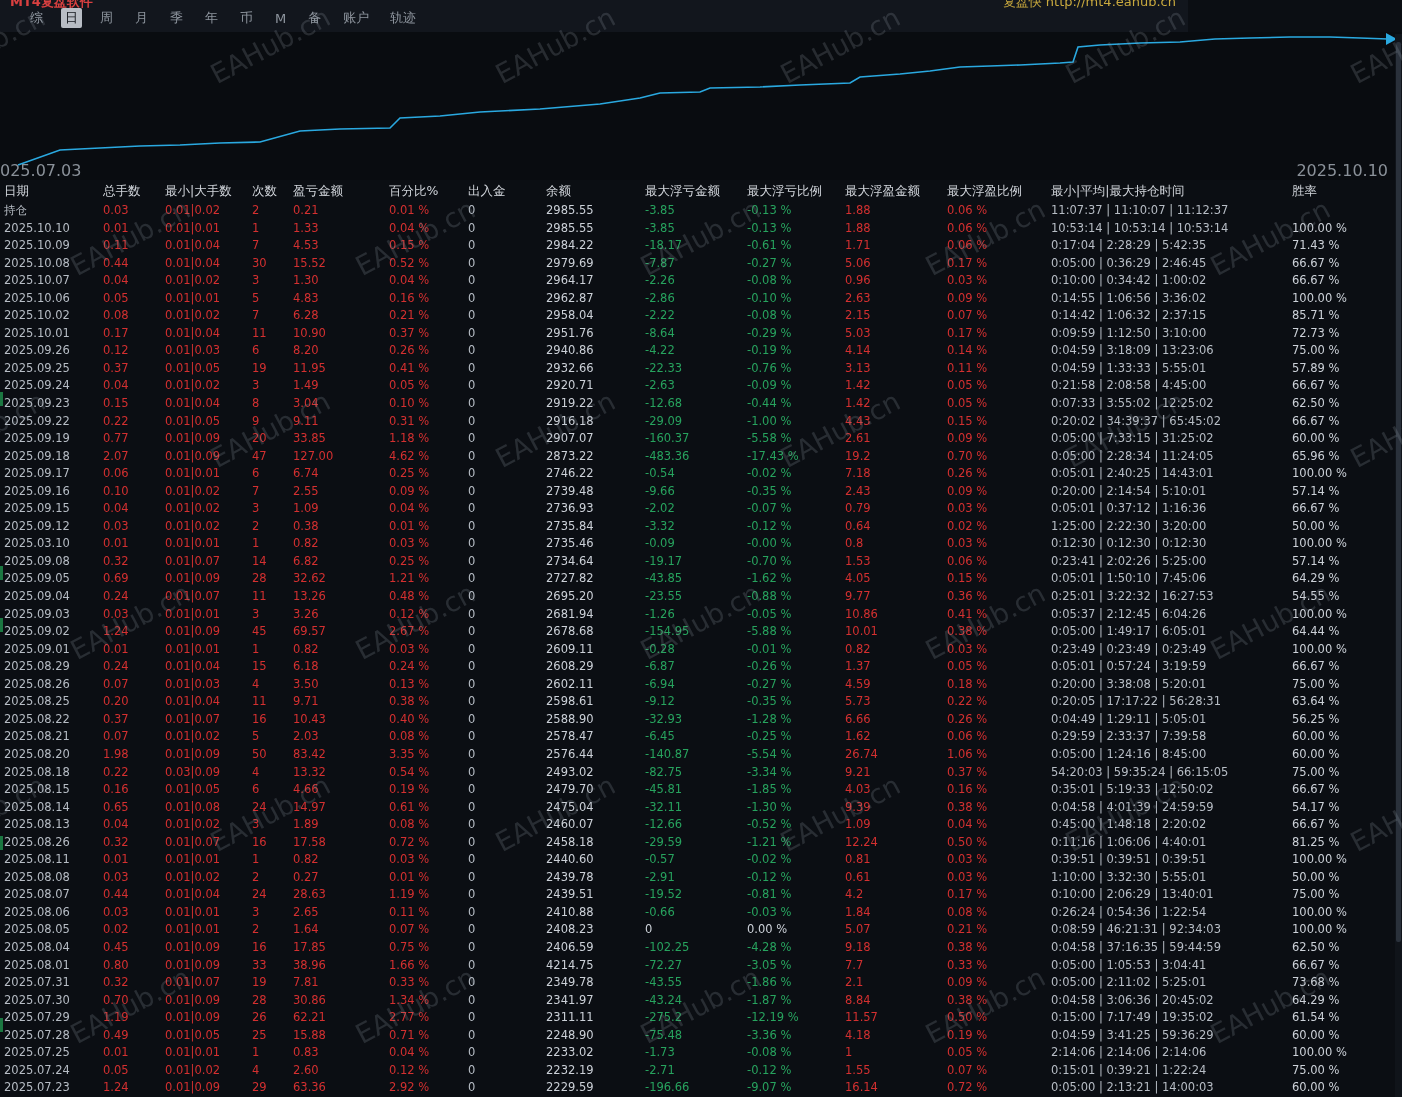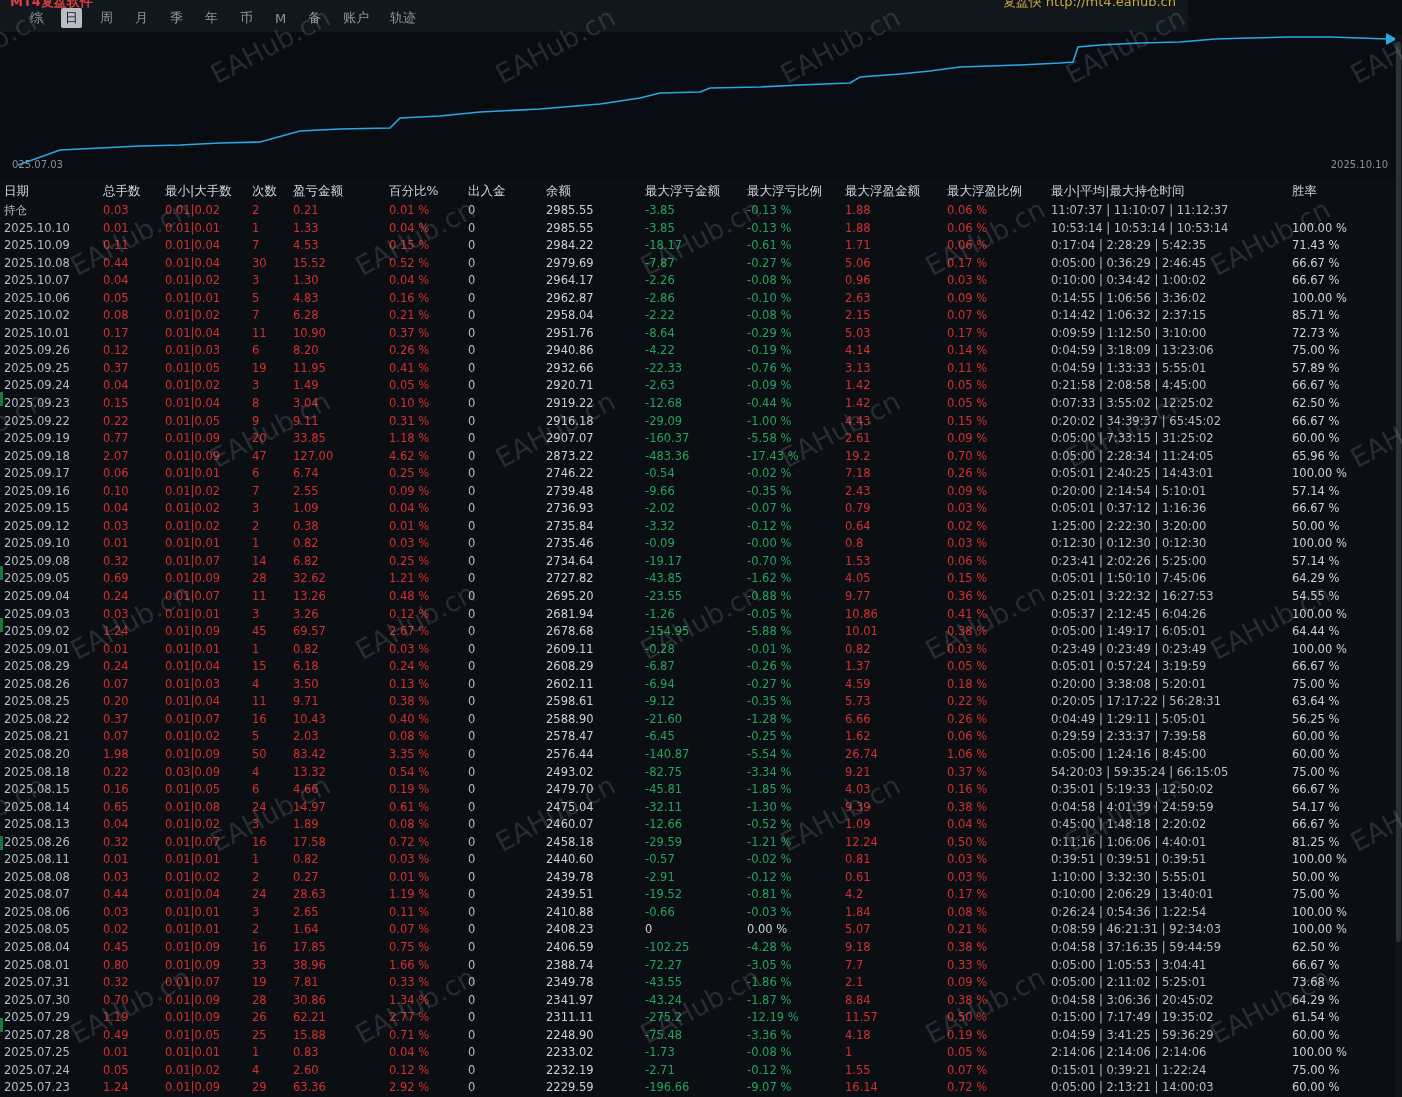--- a/index.html
+++ b/index.html
@@ -15,21 +15,21 @@
   .promo-right{position:absolute;top:-7px;right:12px;color:#c9a93e;
                font-size:13px;white-space:nowrap;cursor:pointer;}
   .tabs{position:absolute;left:26px;top:8px;display:flex;gap:14px;align-items:center;}
   .tab{color:#8e959e;font-size:13px;padding:1px 4px;cursor:pointer;white-space:nowrap;}
   .tab.selected{background:#b8bdc5;color:#12161c;border-radius:2px;}
   .tab-track{position:absolute;left:386px;top:8px;text-align:center;}
 
   
   .chart{position:absolute;left:0;top:32px;width:1402px;height:148px;background:#090c10;}
   .chart svg{position:absolute;left:0;top:0;width:1402px;height:148px;}
-  .cdate{position:absolute;bottom:10px;font-size:10px;color:#8a9199;padding-left:12px;}
+  .cdate{position:absolute;bottom:0;font-size:16px;color:#8a9199;}
   .cdate.left{left:0px;}
   .cdate.right{right:14px;}
 
   
   .table{position:absolute;left:0;top:180px;width:1402px;}
   .thead,.trow{display:grid;padding-left:4px;
     grid-template-columns:99px 62px 87px 41px 96px 79px 78px 99px 102px 98px 102px 104px 241px 1fr;}
   .thead{height:22px;line-height:22px;font-size:12.5px;color:#d2d6dc;}
   .trow{height:17.55px;line-height:17.55px;font-size:11.5px;cursor:default;}
   .tcell,.hcell{overflow:hidden;white-space:nowrap;}
@@ -400,21 +400,21 @@
           <span class="tcell c-gray">0</span>
           <span class="tcell c-white">2735.84</span>
           <span class="tcell c-green">-3.32</span>
           <span class="tcell c-green">-0.12 %</span>
           <span class="tcell c-red">0.64</span>
           <span class="tcell c-red">0.02 %</span>
           <span class="tcell c-gray">1:25:00 | 2:22:30 | 3:20:00</span>
           <span class="tcell c-white">50.00 %</span>
         </div>
         <div class="trow">
-          <span class="tcell c-gray">2025.09.10</span>
+          <span class="tcell c-gray">2025.03.10</span>
           <span class="tcell c-red">0.01</span>
           <span class="tcell c-red">0.01|0.01</span>
           <span class="tcell c-red">1</span>
           <span class="tcell c-red">0.82</span>
           <span class="tcell c-red">0.03 %</span>
           <span class="tcell c-gray">0</span>
           <span class="tcell c-white">2735.46</span>
           <span class="tcell c-green">-0.09</span>
           <span class="tcell c-green">-0.00 %</span>
           <span class="tcell c-red">0.8</span>
@@ -568,21 +568,21 @@
         </div>
         <div class="trow">
           <span class="tcell c-gray">2025.08.22</span>
           <span class="tcell c-red">0.37</span>
           <span class="tcell c-red">0.01|0.07</span>
           <span class="tcell c-red">16</span>
           <span class="tcell c-red">10.43</span>
           <span class="tcell c-red">0.40 %</span>
           <span class="tcell c-gray">0</span>
           <span class="tcell c-white">2588.90</span>
-          <span class="tcell c-green">-21.60</span>
+          <span class="tcell c-green">-32.93</span>
           <span class="tcell c-green">-1.28 %</span>
           <span class="tcell c-red">6.66</span>
           <span class="tcell c-red">0.26 %</span>
           <span class="tcell c-gray">0:04:49 | 1:29:11 | 5:05:01</span>
           <span class="tcell c-white">56.25 %</span>
         </div>
         <div class="trow">
           <span class="tcell c-gray">2025.08.21</span>
           <span class="tcell c-red">0.07</span>
           <span class="tcell c-red">0.01|0.02</span>
@@ -791,21 +791,21 @@
           <span class="tcell c-white">62.50 %</span>
         </div>
         <div class="trow">
           <span class="tcell c-gray">2025.08.01</span>
           <span class="tcell c-red">0.80</span>
           <span class="tcell c-red">0.01|0.09</span>
           <span class="tcell c-red">33</span>
           <span class="tcell c-red">38.96</span>
           <span class="tcell c-red">1.66 %</span>
           <span class="tcell c-gray">0</span>
-          <span class="tcell c-white">2388.74</span>
+          <span class="tcell c-white">4214.75</span>
           <span class="tcell c-green">-72.27</span>
           <span class="tcell c-green">-3.05 %</span>
           <span class="tcell c-red">7.7</span>
           <span class="tcell c-red">0.33 %</span>
           <span class="tcell c-gray">0:05:00 | 1:05:53 | 3:04:41</span>
           <span class="tcell c-white">66.67 %</span>
         </div>
         <div class="trow">
           <span class="tcell c-gray">2025.07.31</span>
           <span class="tcell c-red">0.32</span>

